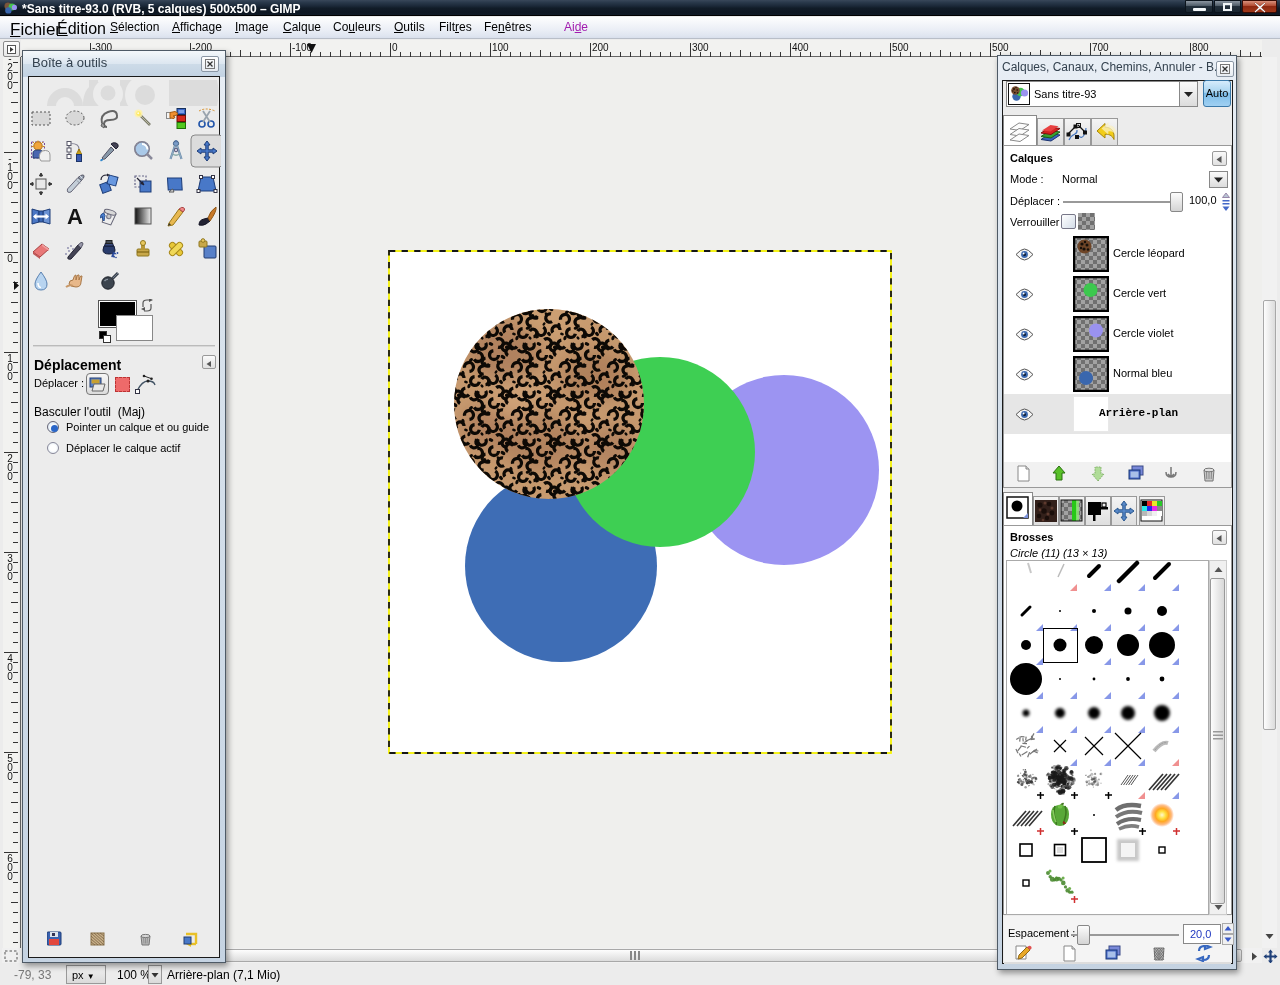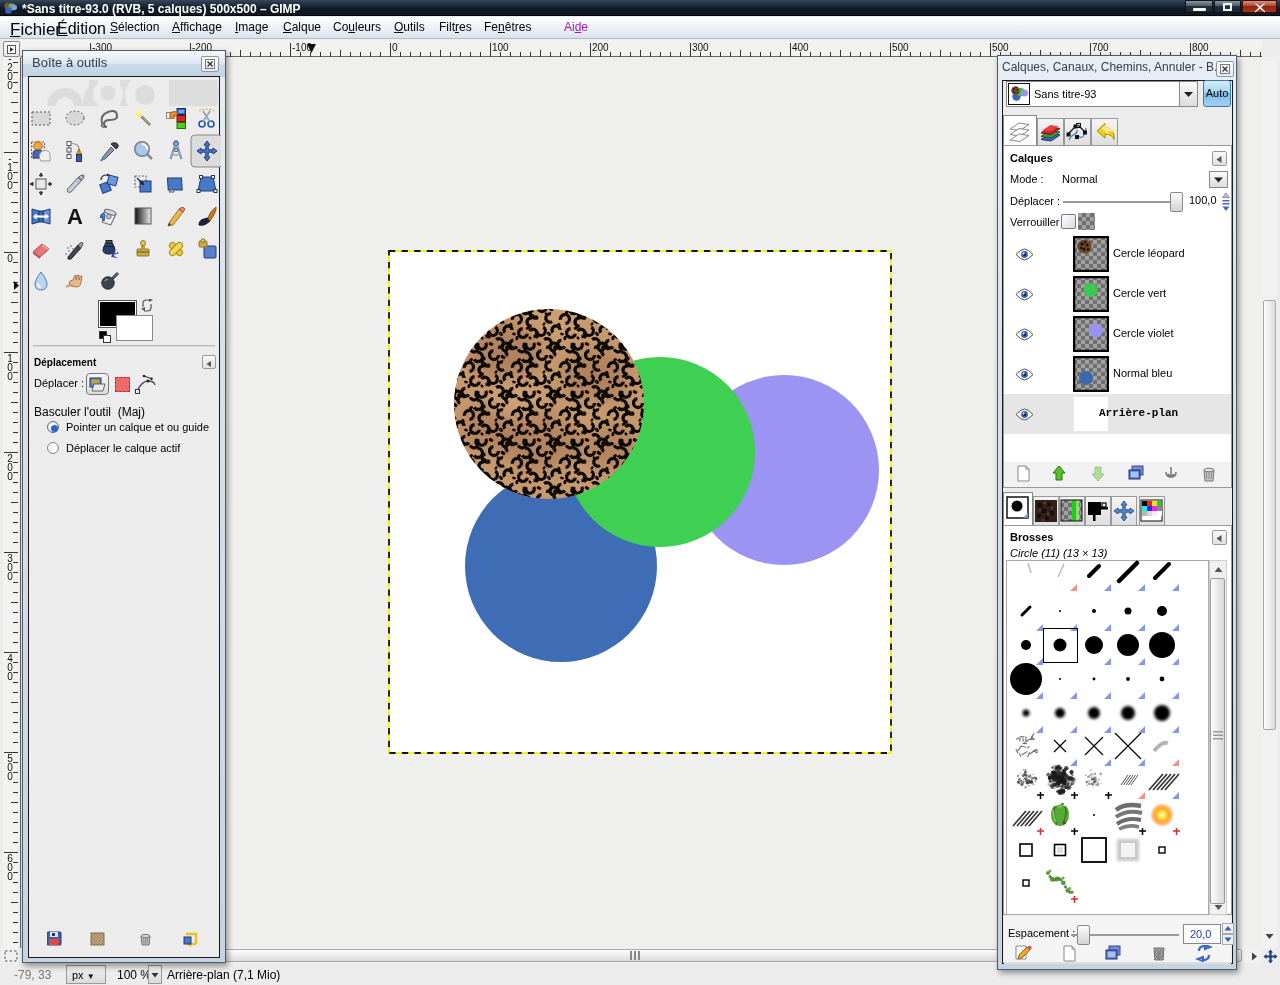--- a/index.html
+++ b/index.html
@@ -703,21 +703,21 @@
 <div style="position:absolute;left:70px;top:224px;width:37px;height:26px;background:#000;border:1px solid #fff;outline:1px solid #555;"></div>
 <div style="position:absolute;left:87px;top:238px;width:37px;height:26px;background:#fff;border:1px solid #888;box-shadow:inset 0 0 0 1px #fff;"></div>
 <svg style="position:absolute;left:112px;top:222px" width="16" height="14" viewBox="0 0 16 14">
           <path d="M2 8 L2 4 Q2 1 6 1 L10 1 M10 5 L10 9 Q10 12 6 12 L3 12" fill="none" stroke="#555" stroke-width="1.2"></path>
           <path d="M10 1 l-3.5 -0 l0 0z M8 -1 l4 2 l-4 2z" fill="#555"></path>
           <path d="M4 10 l-4 2 l4 2z" fill="#555" transform="translate(0,-2)"></path>
         </svg>
 <div style="position:absolute;left:70px;top:254px;width:8px;height:8px;background:#000;border:1px solid #333;"></div>
 <div style="position:absolute;left:74px;top:258px;width:8px;height:8px;background:#fff;border:1px solid #333;"></div>
 <div style="position:absolute;left:4px;top:268px;width:182px;height:2px;background:#d8d8d8;border-top:1px solid #bbb;"></div>
-<div style="position:absolute;left:5px;top:280px;font-size:10px;font-weight:bold;color:#000;">Déplacement</div>
+<div style="position:absolute;left:5px;top:280px;font-size:14px;font-weight:bold;color:#000;">Déplacement</div>
 <div style="position:absolute;left:173px;top:278px;width:14px;height:14px;background:linear-gradient(#fafafa,#e0e0e0);border:1px solid #999;border-radius:2px;"><svg width="12" height="12">
             <path d="M8 3 l0 6 l-4.5 -3z" fill="#555"></path>
           </svg></div>
 <div style="position:absolute;left:5px;top:300px;font-size:11px;color:#000;">Déplacer :</div>
 <div style="position:absolute;left:57px;top:296px;width:23px;height:22px;background:linear-gradient(#f6f6f6,#dcdcdc);border:1px solid #777;border-radius:4px;"></div>
 <svg style="position:absolute;left:60px;top:299px" width="17" height="17" viewBox="0 0 17 17">
           <rect x="1" y="2" width="11" height="9" fill="#5880c8" stroke="#223c70"></rect>
           <rect x="2.5" y="3.5" width="8" height="4" fill="#c8a030"></rect>
           <path d="M5 8 L16 8 L14 15 L3 15z" fill="#e8e8e8" stroke="#666"></path>
         </svg>

